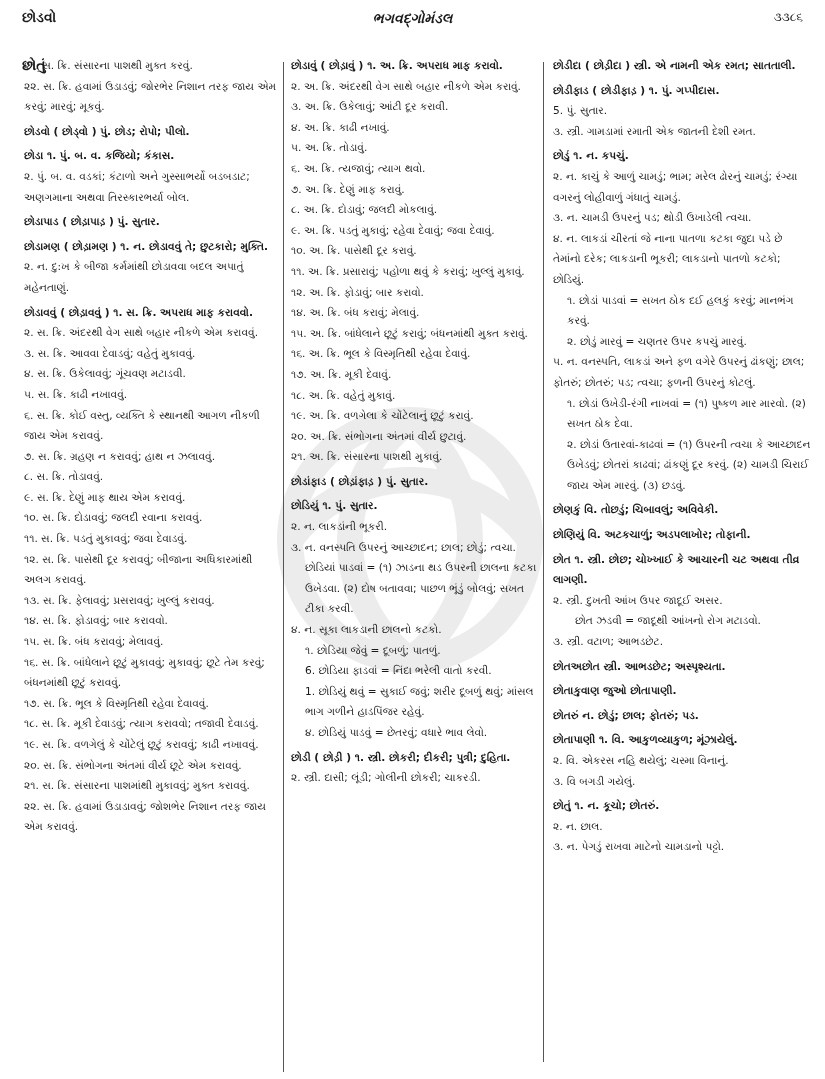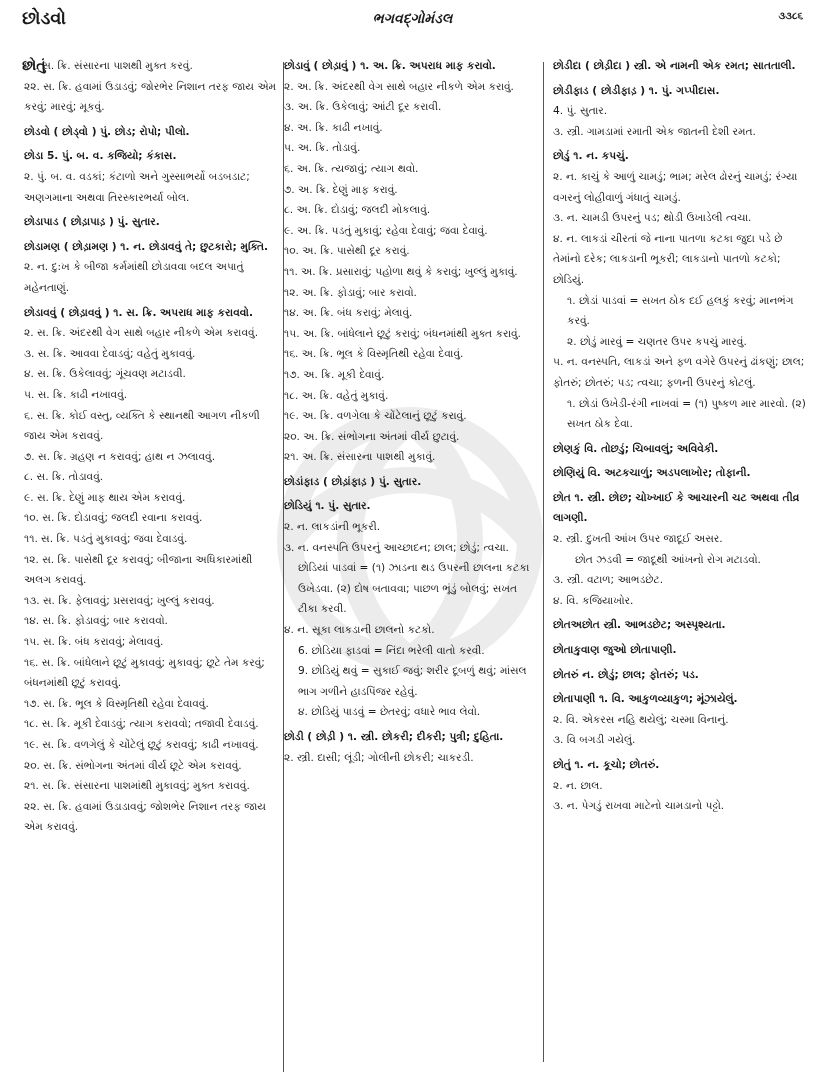--- a/index.html
+++ b/index.html
@@ -4,29 +4,29 @@
 <style>
   html, body { margin: 0; padding: 0; }
   body {
     width: 825px; height: 1079px; background: #ffffff; position: relative; overflow: hidden;
     font-family: "DejaVu Sans", "Liberation Sans", sans-serif; color: #1a1a1a;
   }
   .watermark {
     position: absolute; left: 240px; top: 360px; width: 340px; height: 360px; pointer-events: none;
   }
   .header { position: absolute; top: 0; left: 0; width: 825px; height: 55px; }
-  .guide-word-1 { position: absolute; left: 22px; top: 9px; font-size: 18px; font-weight: bold; font-family: Liberation Mono, monospace; }
+  .guide-word-1 { position: absolute; left: 22px; top: 9px; font-size: 14px; font-weight: bold; }
   .guide-word-2 { position: absolute; left: 22px; top: 29px; font-size: 14px; font-weight: bold; margin-top: 28px; }
   .page-title { position: absolute; left: 0; width: 825px; text-align: center; top: 10px; font-size: 14px; font-weight: bold; font-style: italic; }
-  .page-number { position: absolute; right: 22px; top: 10px; font-size: 10px; font-weight: bold; }
+  .page-number { position: absolute; right: 22px; top: 10px; font-size: 12px; font-weight: normal; }
   .col {
     position: absolute; top: 55px; bottom: 20px; font-size: 10.6px; line-height: 20.6px;
   }
   .col-1 { left: 24px; width: 254px; }
-  .col-2 { left: 284px; width: 250px; }
+  .col-2 { left: 291px; width: 250px; }
   .col-3 { left: 553px; width: 260px; }
   .divider { position: absolute; top: 62px; width: 1px; background: #555; }
   .divider-1 { left: 283px; height: 1010px; }
   .divider-2 { left: 543px; height: 1000px; }
   .entry { margin: 0 0 4px 0; }
   .entry .line { display: block; white-space: normal; }
   .hw { font-weight: bold; }
   .sense { display: block; padding-left: 0; text-indent: 0; }
   .sense.sub { padding-left: 14px; }
   .sense.subsub { padding-left: 22px; }
@@ -55,21 +55,21 @@
 
 <div class="col col-1">
     <div class="entry">
       <span class="sense">૨૧. સ. ક્રિ. સંસારના પાશથી મુક્ત કરવું.</span>
       <span class="sense">૨૨. સ. ક્રિ. હવામાં ઉડાડવું; જોરભેર નિશાન તરફ જાય એમ કરવું; મારવું; મૂકવું.</span>
     </div>
     <div class="entry">
       <span class="line hw">છોડવો ( છોડ્વો ) પું. છોડ; રોપો; પીલો.</span>
     </div>
     <div class="entry">
-      <span class="line hw">છોડા 5. પું. બ. વ. કજિયો; કંકાસ.</span>
+      <span class="line hw">છોડા ૧. પું. બ. વ. કજિયો; કંકાસ.</span>
       <span class="sense">૨. પું. બ. વ. વડકાં; કંટાળો અને ગુસ્સાભર્યો બડબડાટ; અણગમાના અથવા તિરસ્કારભર્યા બોલ.</span>
     </div>
     <div class="entry">
       <span class="line hw">છોડાપાડ ( છોડ઼ાપાડ઼ ) પું. સુતાર.</span>
     </div>
     <div class="entry">
       <span class="line hw">છોડામણ ( છોડ઼ામણ ) ૧. ન. છોડાવવું તે; છુટકારો; મુક્તિ.</span>
       <span class="sense">૨. ન. દુ:ખ કે બીજા કર્મમાંથી છોડાવવા બદલ અપાતું મહેનતાણું.</span>
     </div>
     <div class="entry">
@@ -122,60 +122,61 @@
     </div>
     <div class="entry">
       <span class="line hw">છોડાંફાડ ( છોડ઼ાંફાડ઼ ) પું. સુતાર.</span>
     </div>
     <div class="entry">
       <span class="line hw">છોડિયું ૧. પું. સુતાર.</span>
       <span class="sense">૨. ન. લાકડાંની ભૂકરી.</span>
       <span class="sense">૩. ન. વનસ્પતિ ઉપરનું આચ્છાદન; છાલ; છોડું; ત્વચા.</span>
       <span class="sense sub">છોડિયાં પાડવાં = (૧) ઝાડના થડ ઉપરની છાલના કટકા ઉખેડવા. (૨) દોષ બતાવવા; પાછળ ભૂંડું બોલવું; સખત ટીકા કરવી.</span>
       <span class="sense">૪. ન. સૂકા લાકડાની છાલનો કટકો.</span>
+      <span class="sense sub">૧. છોડિયા જેવું = દૂબળું; પાતળું.</span>
       <span class="sense sub">6. છોડિયા ફાડવાં = નિંદા ભરેલી વાતો કરવી.</span>
-      <span class="sense sub">9. છોડિયું થવું = સુકાઈ જવું; શરીર દૂબળું થવું; માંસલ ભાગ ગળીને હાડપિંજર રહેવું.</span>
+      <span class="sense sub">1. છોડિયું થવું = સુકાઈ જવું; શરીર દૂબળું થવું; માંસલ ભાગ ગળીને હાડપિંજર રહેવું.</span>
       <span class="sense sub">૪. છોડિયું પાડવું = છેતરવું; વધારે ભાવ લેવો.</span>
     </div>
     <div class="entry">
       <span class="line hw">છોડી ( છોડ઼ી ) ૧. સ્ત્રી. છોકરી; દીકરી; પુત્રી; દુહિતા.</span>
       <span class="sense">૨. સ્ત્રી. દાસી; લૂંડી; ગોલીની છોકરી; ચાકરડી.</span>
     </div>
   </div>
 <div class="col col-3">
     <div class="entry">
       <span class="line hw">છોડીદા ( છોડ઼ીદા ) સ્ત્રી. એ નામની એક રમત; સાતતાલી.</span>
     </div>
     <div class="entry">
       <span class="line hw">છોડીફાડ ( છોડીફાડ઼ ) ૧. પું. ગપ્પીદાસ.</span>
-      <span class="sense">4. પું. સુતાર.</span>
+      <span class="sense">5. પું. સુતાર.</span>
       <span class="sense">૩. સ્ત્રી. ગામડામાં રમાતી એક જાતની દેશી રમત.</span>
     </div>
     <div class="entry">
       <span class="line hw">છોડું ૧. ન. કપચું.</span>
       <span class="sense">૨. ન. કાચું કે આળું ચામડું; ભામ; મરેલ ઢોરનું ચામડું; રંગ્યા વગરનું લોહીવાળું ગંધાતું ચામડું.</span>
       <span class="sense">૩. ન. ચામડી ઉપરનું પડ; થોડી ઉખાડેલી ત્વચા.</span>
       <span class="sense">૪. ન. લાકડાં ચીરતાં જે નાના પાતળા કટકા જુદા પડે છે તેમાંનો દરેક; લાકડાની ભૂકરી; લાકડાનો પાતળો કટકો; છોડિયું.</span>
       <span class="sense sub">૧. છોડાં પાડવાં = સખત ઠોક દઈ હલકું કરવું; માનભંગ કરવું.</span>
       <span class="sense sub">૨. છોડું મારવું = ચણતર ઉપર કપચું મારવું.</span>
       <span class="sense">૫. ન. વનસ્પતિ, લાકડાં અને ફળ વગેરે ઉપરનું ઢાંકણું; છાલ; ફોતરું; છોતરું; પડ; ત્વચા; ફળની ઉપરનું કોટલું.</span>
       <span class="sense sub">૧. છોડાં ઉખેડી-રંગી નાખવાં = (૧) પુષ્કળ માર મારવો. (૨) સખત ઠોક દેવા.</span>
+      <span class="sense sub">૨. છોડાં ઉતારવાં-કાઢવાં = (૧) ઉપરની ત્વચા કે આચ્છાદન ઉખેડવું; છોતરાં કાઢવાં; ઢાંકણું દૂર કરવું. (૨) ચામડી ચિરાઈ જાય એમ મારવું. (૩) છડવું.</span>
     </div>
     <div class="entry">
       <span class="line hw">છોણકું વિ. તોછડું; ચિબાવલું; અવિવેકી.</span>
     </div>
     <div class="entry">
       <span class="line hw">છોણિયું વિ. અટકચાળું; અડપલાખોર; તોફાની.</span>
     </div>
     <div class="entry">
       <span class="line hw">છોત ૧. સ્ત્રી. છોછ; ચોખ્ખાઈ કે આચારની ચટ અથવા તીવ્ર લાગણી.</span>
       <span class="sense">૨. સ્ત્રી. દુખતી આંખ ઉપર જાદૂઈ અસર.</span>
       <span class="sense subsub">છોત ઝડવી = જાદૂથી આંખનો રોગ મટાડવો.</span>
       <span class="sense">૩. સ્ત્રી. વટાળ; આભડછેટ.</span>
-      <span class="sense">૪. વિ. કજિયાખોર.</span>
     </div>
     <div class="entry">
       <span class="line hw">છોતઅછોત સ્ત્રી. આભડછેટ; અસ્પૃશ્યતા.</span>
     </div>
     <div class="entry">
       <span class="line hw">છોતાકુવાણ જુઓ છોતાપાણી.</span>
     </div>
     <div class="entry">
       <span class="line hw">છોતરું ન. છોડું; છાલ; ફોતરું; પડ.</span>
     </div>

